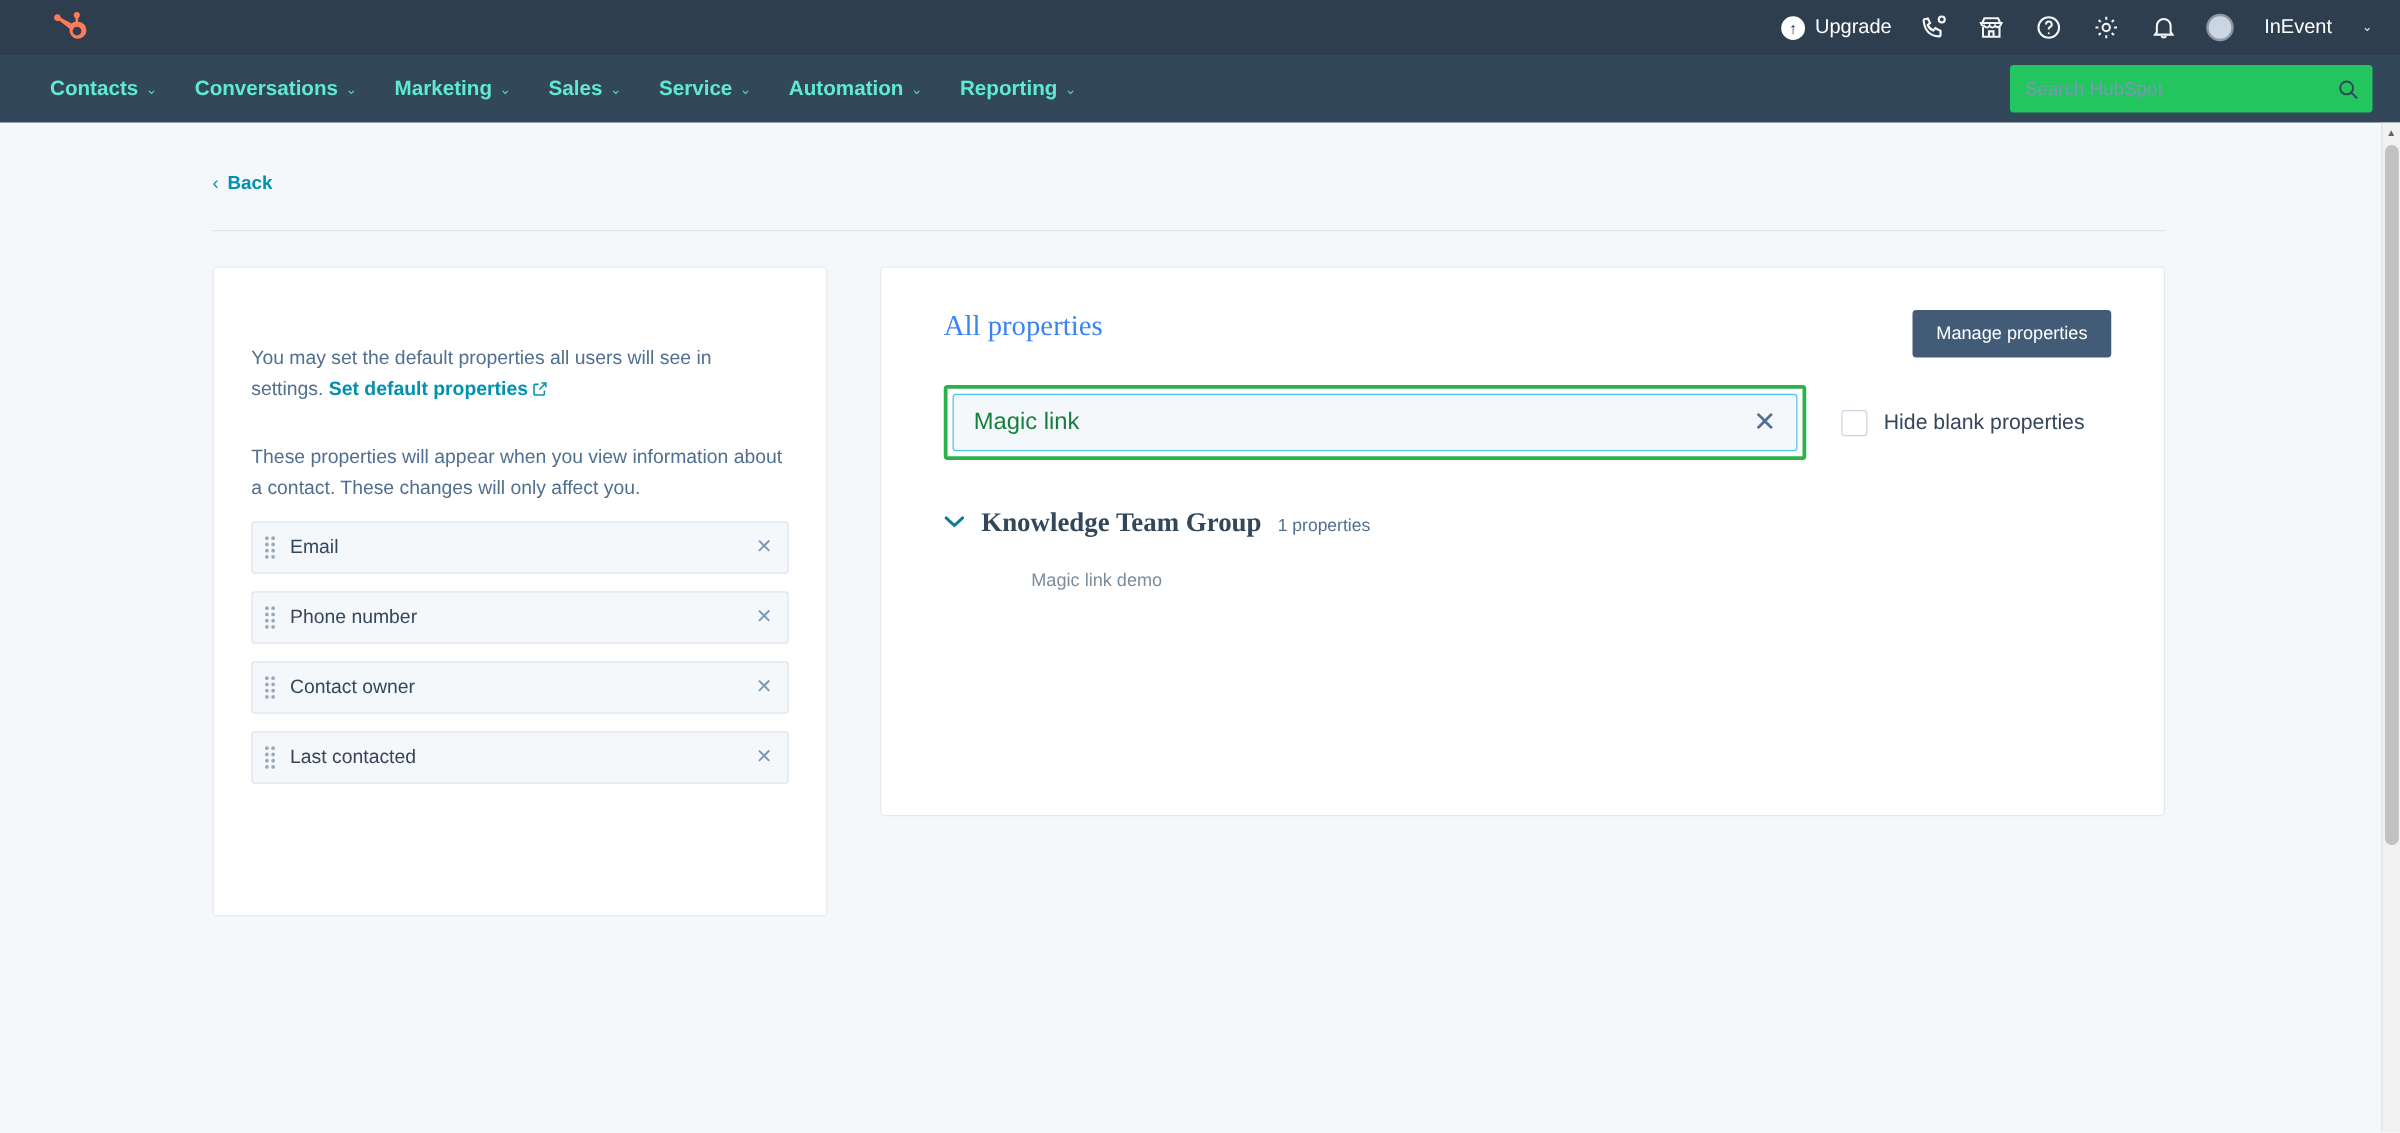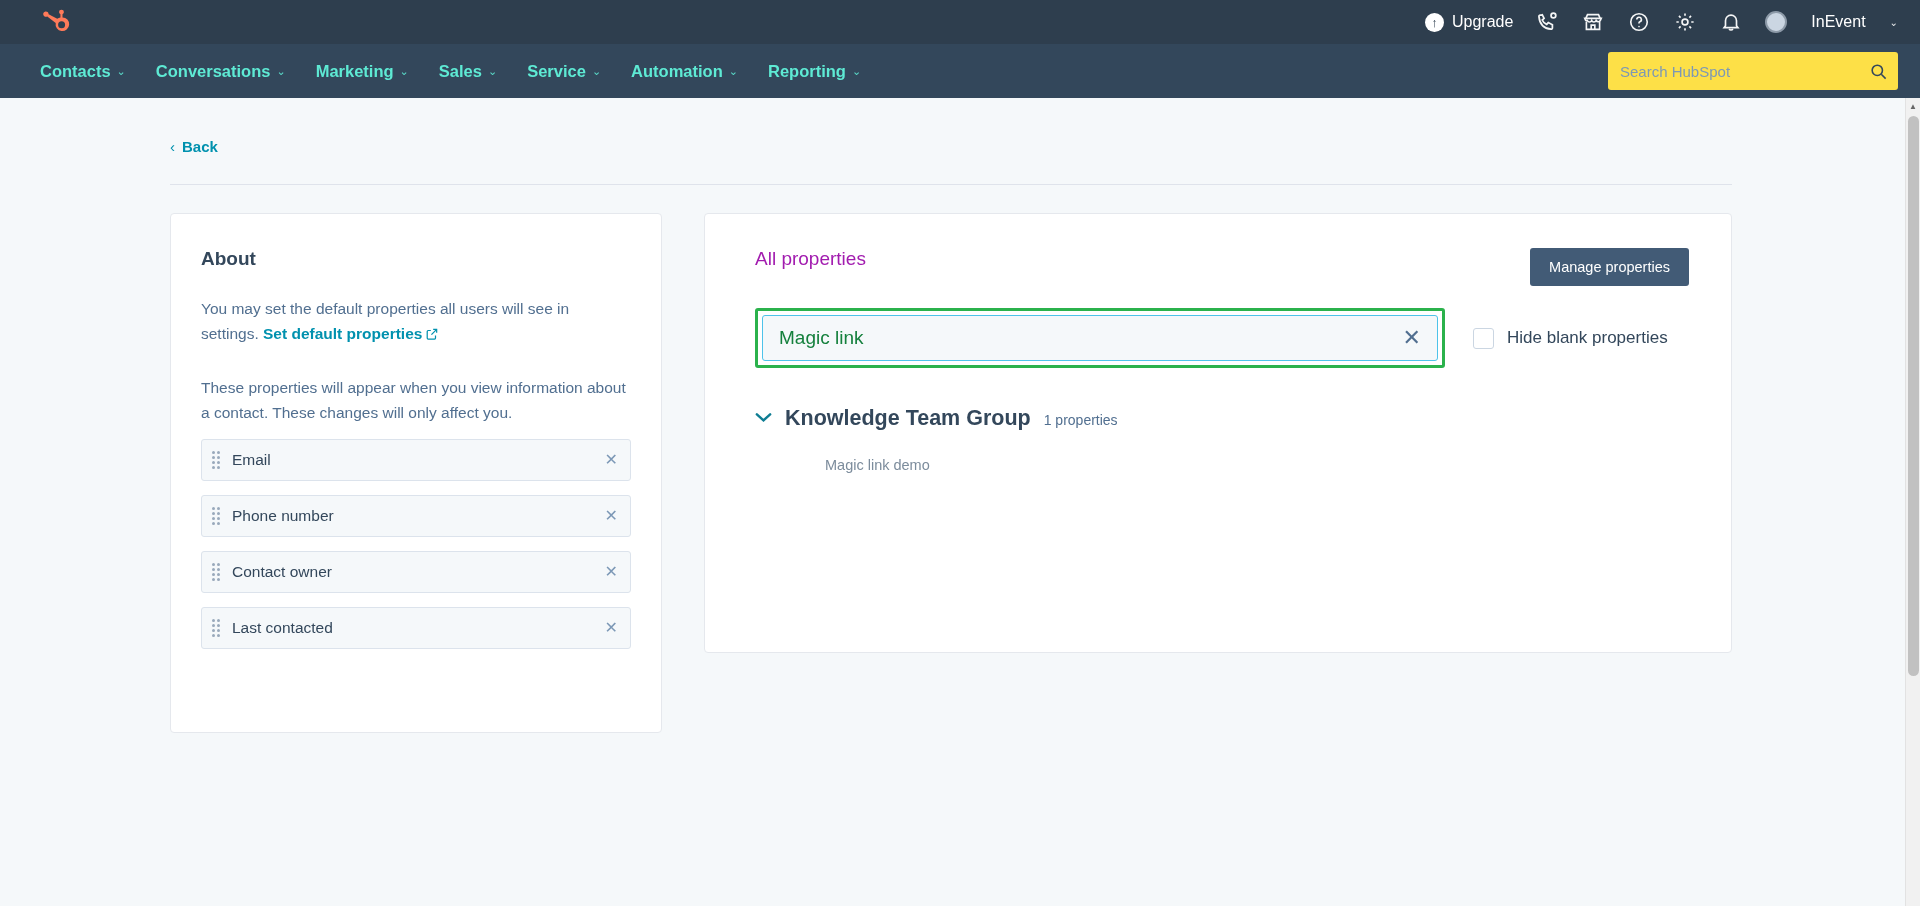--- a/index.html
+++ b/index.html
@@ -57,21 +57,21 @@
   .navitem {
     color: #5eead4; font-size: 16.5px; font-weight: 600;
     margin-right: 30px; cursor: pointer;
     display:flex; align-items:center; gap:6px;
     white-space: nowrap;
   }
   .navitem .caret { font-size: 11px; font-weight: 400; }
   .searchwrap {
     margin-left: auto;
     width: 290px; height: 38px;
-    background: #fde047; border-radius: 3px;
+    background: #22c55e; border-radius: 3px;
     display: flex; align-items: center;
     padding: 0 10px 0 12px;
   }
   .searchwrap input {
     flex: 1; border: none; outline: none;
     font-size: 15px; color: #33475b;
     font-family: "Liberation Sans", sans-serif;
     background: transparent;
   }
   .searchwrap input::placeholder { color: #7c98b6; }
@@ -154,21 +154,21 @@
   
   .card-right {
     width: 1028px;
     background: #fff;
     border: 1px solid #e5e8ed;
     border-radius: 4px;
     padding: 34px 42px 42px 50px;
     height: 440px;
   }
   .rt-head { display: flex; align-items: flex-start; }
-  .all-props { font-size: 19px; color: #a21caf; font-weight: 400; }
+  .all-props { font-size: 23px; color: #3b82f6; font-weight: 400; font-family: Liberation Serif, serif; }
   .manage-btn {
     margin-left: auto;
     background: #425b76; color: #fff;
     font-size: 14.5px; font-weight: 500;
     border: none; border-radius: 3px;
     padding: 11px 19px; cursor: pointer;
     font-family: "Liberation Sans", sans-serif;
   }
   .filter-row { display: flex; align-items: center; margin-top: 22px; }
   .green-hl {
@@ -205,21 +205,21 @@
     border: 1.5px solid #cbd6e2;
     border-radius: 3px; background: #fff;
   }
   .chk-label { font-size: 17px; color: #33475b; }
 
   .group-head {
     margin-top: 38px;
     display: flex; align-items: baseline; gap: 13px;
   }
   .chev-down { color: #0e7d93; font-size: 17px; line-height: 1; position: relative; top:-2px; }
-  .group-name { font-size: 21.5px; font-weight: 700; color: #33475b; }
+  .group-name { font-size: 21.5px; font-weight: 700; color: #33475b; font-family: Liberation Serif, serif; }
   .group-count { font-size: 14px; color: #516f90; }
   .result-item {
     margin-top: 26px; margin-left: 70px;
     font-size: 14.5px; color: #7c8c9c;
     cursor: pointer;
   }
 
   
   .scrollbar {
     position: absolute; top: 0; right: 0;
@@ -346,21 +346,20 @@
       <span class="chev">‹</span>
       <span>Back</span>
     </div>
 
 
     <div class="divider"></div>
 
     <div class="cols">
 
       <div class="card-left">
-        <div class="about-h">About</div>
         <div class="about-p">
           <span>You may set the default properties all users will see in settings. </span><span class="link-inline">
              <span>Set default properties</span><span class="ext-ic">
                <svg width="14" height="14" viewBox="0 0 24 24" fill="none" stroke="#0091ae" stroke-width="2.1">
                  <path d="M14 4h6v6"></path>
                   <path d="M20 4 11 13"></path>
                  <path d="M18 14.5V19a1.6 1.6 0 0 1-1.6 1.6H5.4A1.6 1.6 0 0 1 3.8 19V7.6A1.6 1.6 0 0 1 5.4 6h4.6"></path>
                </svg>
              </span>
           </span>

